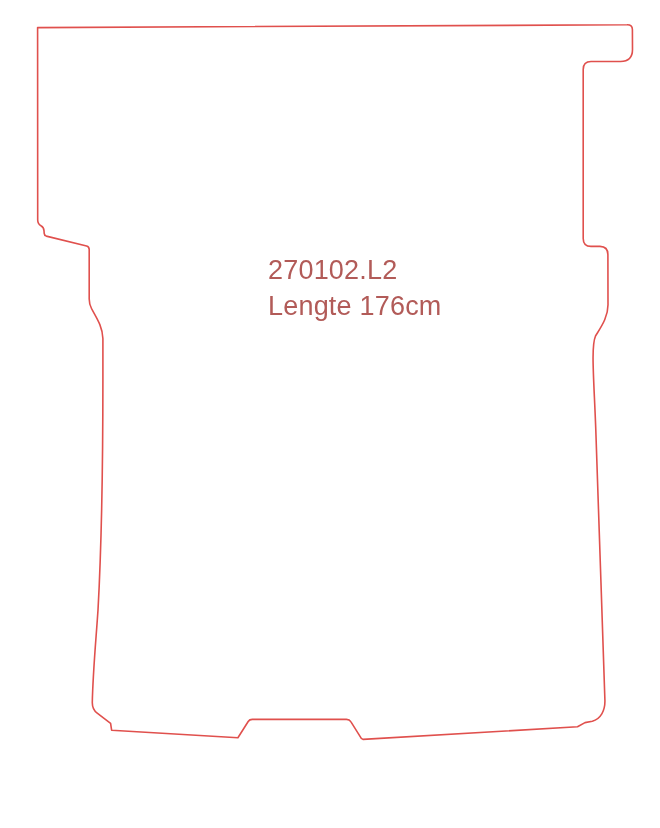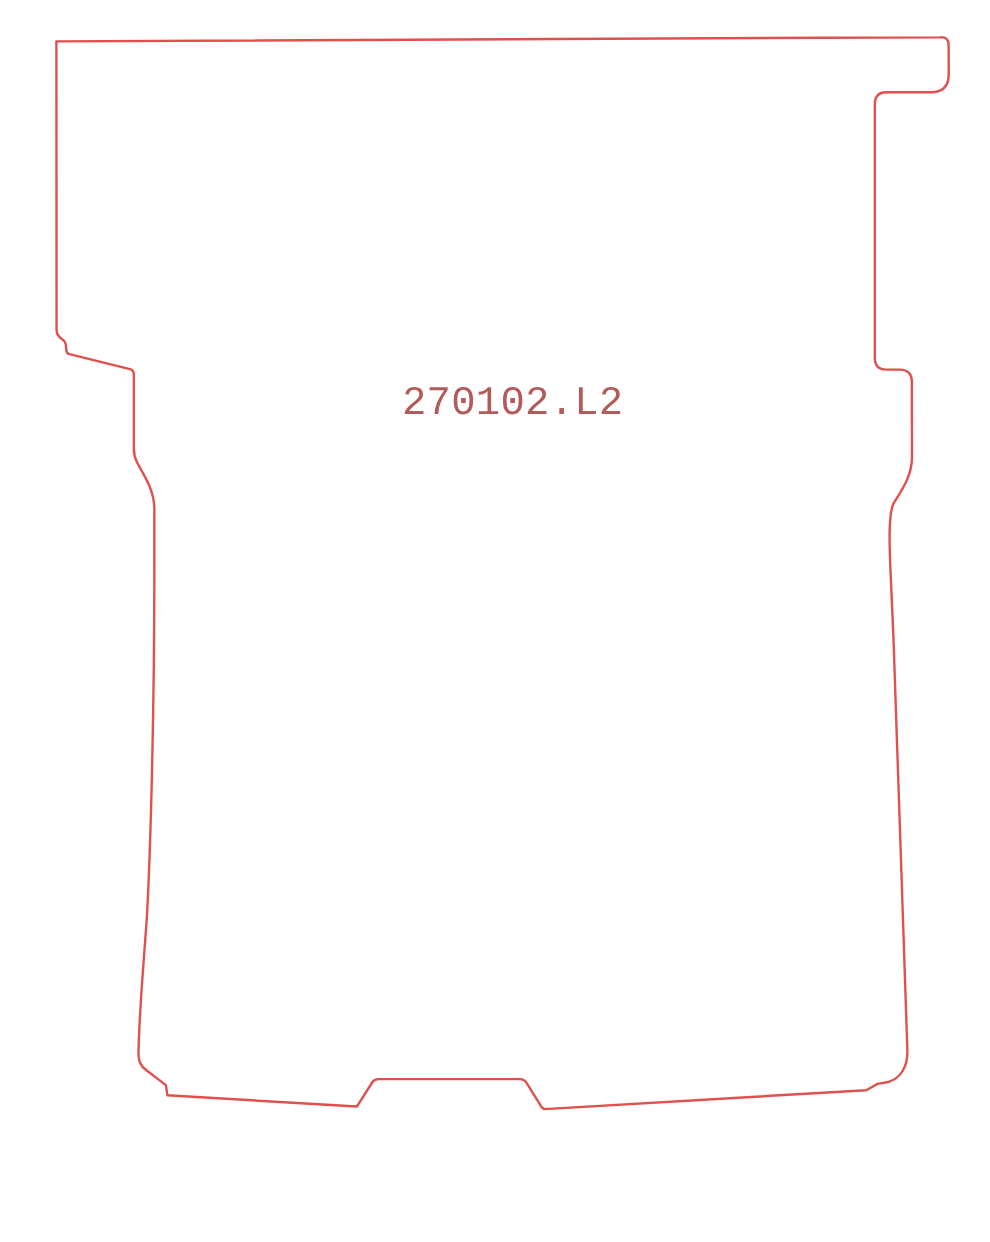--- a/index.html
+++ b/index.html
@@ -6,21 +6,21 @@
     --outline-color:#e0504d;
     --label-color:#b25b58;
     --bg-color:#ffffff;
   }
   html,body{margin:0;padding:0;background:var(--bg-color);}
   .canvas{
     position:relative;
     width:660px;height:828px;
     background:var(--bg-color);
     overflow:hidden;
-    font-family:Liberation Mono, monospace;
+    font-family:Liberation Sans, sans-serif;
   }
   .outline-svg{position:absolute;left:0;top:0;display:block;}
   .outline-path{
     fill:none;
     stroke:var(--outline-color);
     stroke-width:1.6;
     stroke-linejoin:round;
     stroke-linecap:round;
   }
   .labels{
@@ -37,15 +37,16 @@
 <body>
 
 <div class="canvas">
 
   <svg class="outline-svg" width="660" height="828" viewBox="0 0 660 828">
     <path class="outline-path" d="M 37.6 27.6 L 627 24.8 Q 632.4 24.6 632.4 29.6 L 632.5 49.5 Q 632.5 61.5 620.5 61.5 L 591 61.5 Q 583.2 61.5 583.2 69.5 L 583.2 238.5 Q 583.2 246.4 591 246.4 L 600 246.4 Q 607.9 246.6 607.9 254.5 L 608 304 C 608.3 317 601 327 595.5 336 C 590.8 347 594 380 595.8 430 C 597.5 490 602.5 620 604.9 700 C 605.3 711 600.5 718.8 592.3 721.3 L 585 722.6 L 577.5 726.8 L 363 739.4 L 361.3 738.4 L 350.8 721.6 Q 349.5 719.4 346.5 719.4 L 252.3 719.4 Q 249.5 719.4 248.2 721.5 L 237.9 737.7 L 111.6 730.2 L 110.6 723.4 L 97.2 713.2 Q 92.2 709.4 92.3 702.5 C 92.9 672 96 640 98 610 C 100.5 565 102.9 470 102.9 380 L 102.9 338.5 C 102.5 326 96 317 91.5 308.5 Q 89.2 304 89.2 299 L 89.2 249.5 Q 89.2 246.8 86.6 246.1 L 46.3 236.1 Q 44.3 235.5 44.2 233.4 L 44 230.6 Q 43.8 227.4 41 225.8 Q 37.7 223.8 37.7 219.9 Z" stroke-width="1.6"></path>
   </svg>
 
   <div class="labels">
     <div>270102.L2</div>
+    <div>Lengte 176cm</div>
   </div>
 
 </div>
 
 </body></html>

